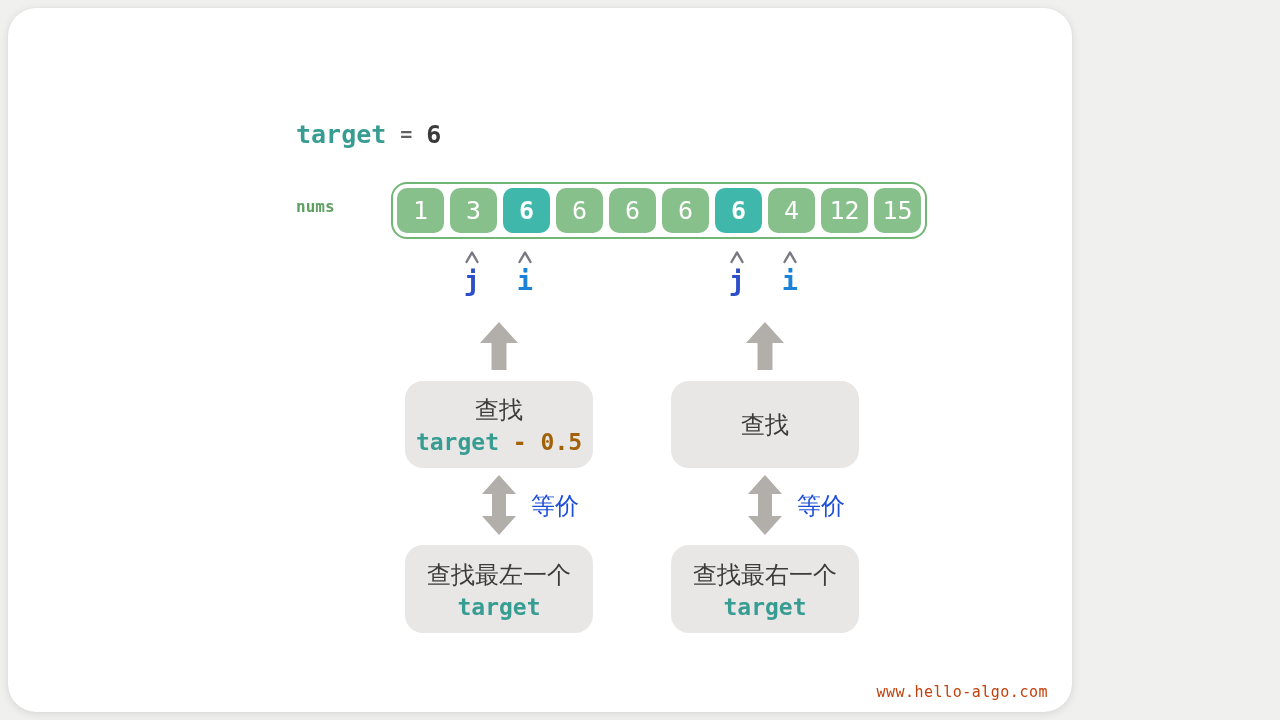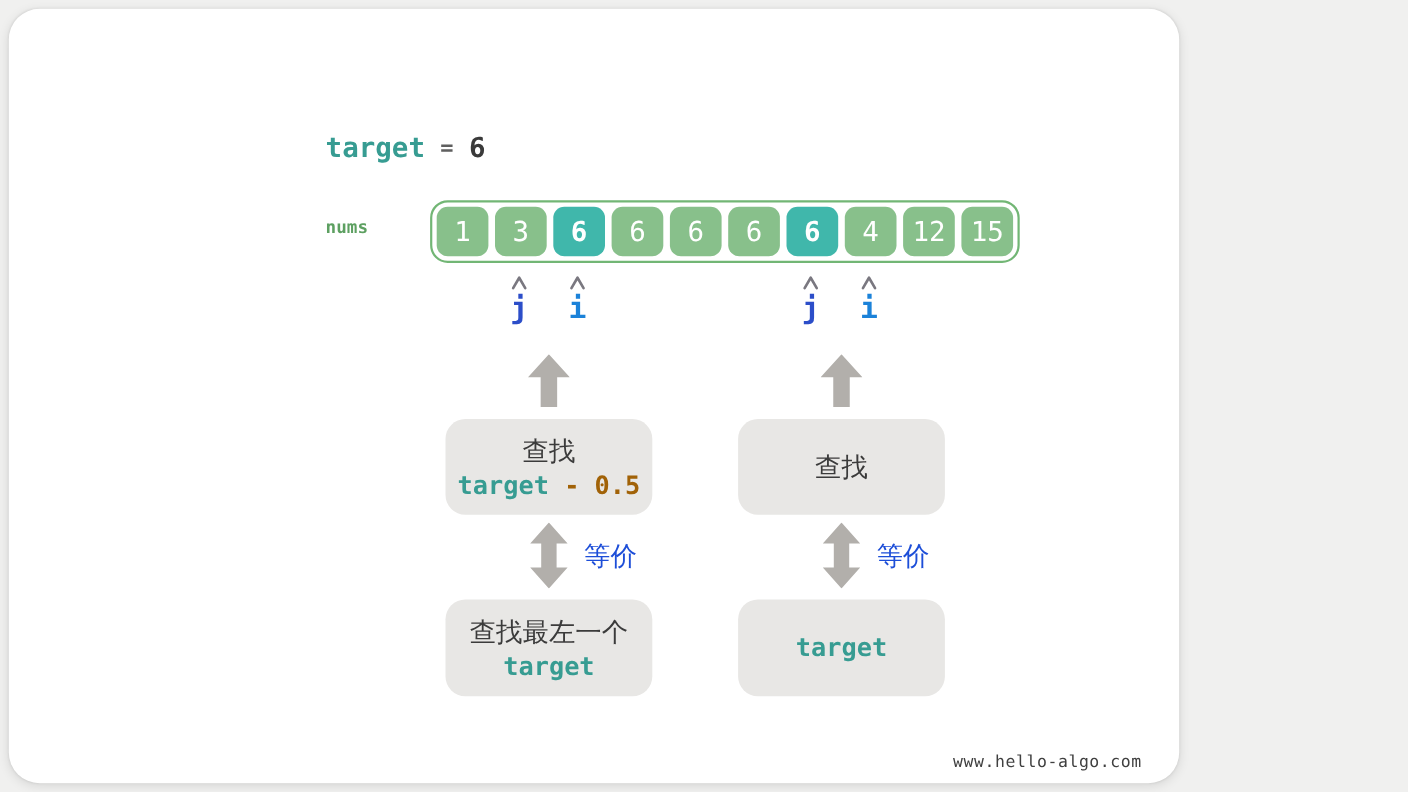--- a/index.html
+++ b/index.html
@@ -59,21 +59,21 @@
     display:flex; flex-direction:column; align-items:center; justify-content:center; gap:3px;
   }
   .gbox.search { top:373px; height:87px; }
   .gbox.result { top:537px; height:88px; }
   .gbox .line1 { font-size:24px; color:#3b3b3b; }
   .gbox .line2 { font-size:23px; font-weight:bold; }
   .gbox .line2 .code { color:#379c92; }
   .gbox .line2 .op   { color:#a16207; }
 
   .watermark {
-    right:34px; top:675px; font-size:15px; color:#404040; letter-spacing:0.5px;
+    right:24px; top:675px; font-size:15px; color:#c2410c; letter-spacing:0.5px;
   }
 </style>
 </head>
 <body>
 
 <div class="card">
 
   <div class="abs target-line mono">
     <span class="code">target</span>
     <span class="eq">=</span>
@@ -147,20 +147,21 @@
     </svg>
   <div class="abs equiv-label" style="left:789px;">等价</div>
 
   <div class="abs gbox result" style="left:397px;">
     <div class="line1">查找最左一个</div>
     <div class="line2 mono">
       <span class="code">target</span>
     </div>
   </div>
   <div class="abs gbox result" style="left:663px;">
+    <div class="line1">查找最右一个</div>
     <div class="line2 mono">
       <span class="code">target</span>
     </div>
   </div>
 
   <div class="abs watermark mono">www.hello-algo.com</div>
 
 </div>
 
 </body></html>

